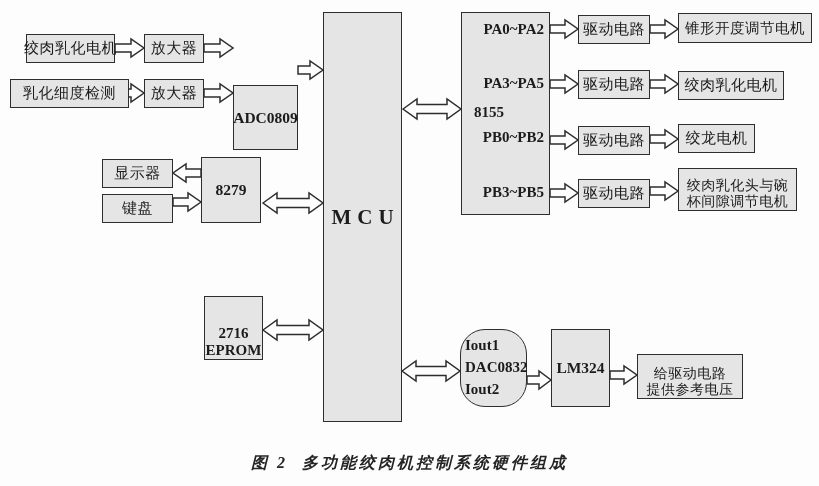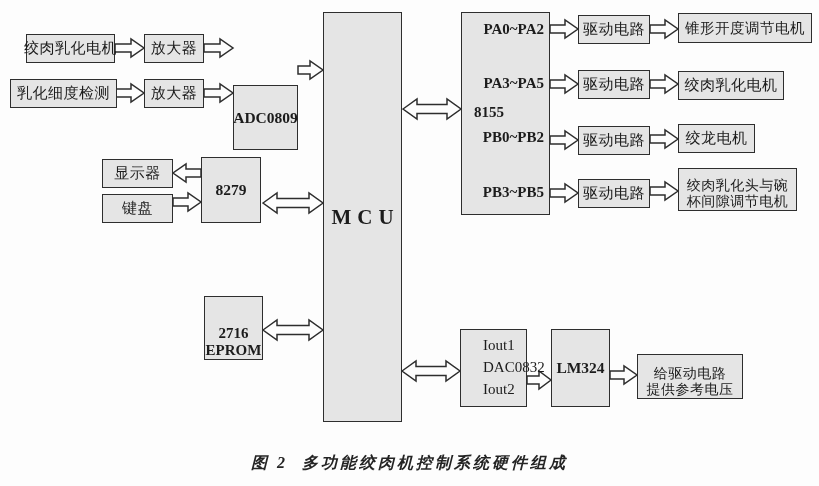--- a/index.html
+++ b/index.html
@@ -51,24 +51,25 @@
     left: 12px;
     font-weight: 600;
     font-size: 15px;
     line-height: 16px;
   }
   
   .dac-inner {
     flex-direction: column;
     align-items: flex-start;
     justify-content: center;
-    padding-left: 22px;
-    font-weight: 400;
+    padding-left: 4px;
+    font-weight: 700;
     font-size: 15px;
     line-height: 1.45;
+    border-radius: 25px;
   }
   #arrow-layer {
     position: absolute;
     left: 0;
     top: 0;
     width: 819px;
     height: 486px;
     pointer-events: none;
   }
   #arrow-layer polygon {
@@ -130,21 +131,21 @@
     <polygon points="650,135 665,135 665,130 678,139 665,148 665,143 650,143"></polygon>
     <polygon points="650,187 665,187 665,182 678,191 665,200 665,195 650,195"></polygon>
 
     <polygon points="527,376 539,376 539,371 551,380 539,389 539,384 527,384"></polygon>
 
     <polygon points="610,371 624,371 624,366 637,375 624,384 624,379 610,379"></polygon>
   </svg>
 
   <div class="box cjk" style="left:26px; top:34px; width:89px; height:29px;">绞肉乳化电机</div>
   <div class="box cjk" style="left:144px; top:34px; width:60px; height:29px;">放大器</div>
-  <div class="box cjk" style="left:10px; top:79px; width:107px; height:29px;">乳化细度检测</div>
+  <div class="box cjk" style="left:10px; top:79px; width:119px; height:29px;">乳化细度检测</div>
   <div class="box cjk" style="left:144px; top:79px; width:60px; height:29px;">放大器</div>
   <div class="box latin" style="left:233px; top:37px; width:65px; height:65px;margin-top:48px;">ADC0809</div>
 
   <div class="box cjk" style="left:102px; top:159px; width:71px; height:29px;">显示器</div>
   <div class="box cjk" style="left:102px; top:194px; width:71px; height:29px;">键盘</div>
   <div class="box latin" style="left:201px; top:157px; width:60px; height:66px;">8279</div>
 
   <div class="box" style="left:323px; top:12px; width:79px; height:410px;">
     <span class="mcu-label">MCU</span>
   </div>

